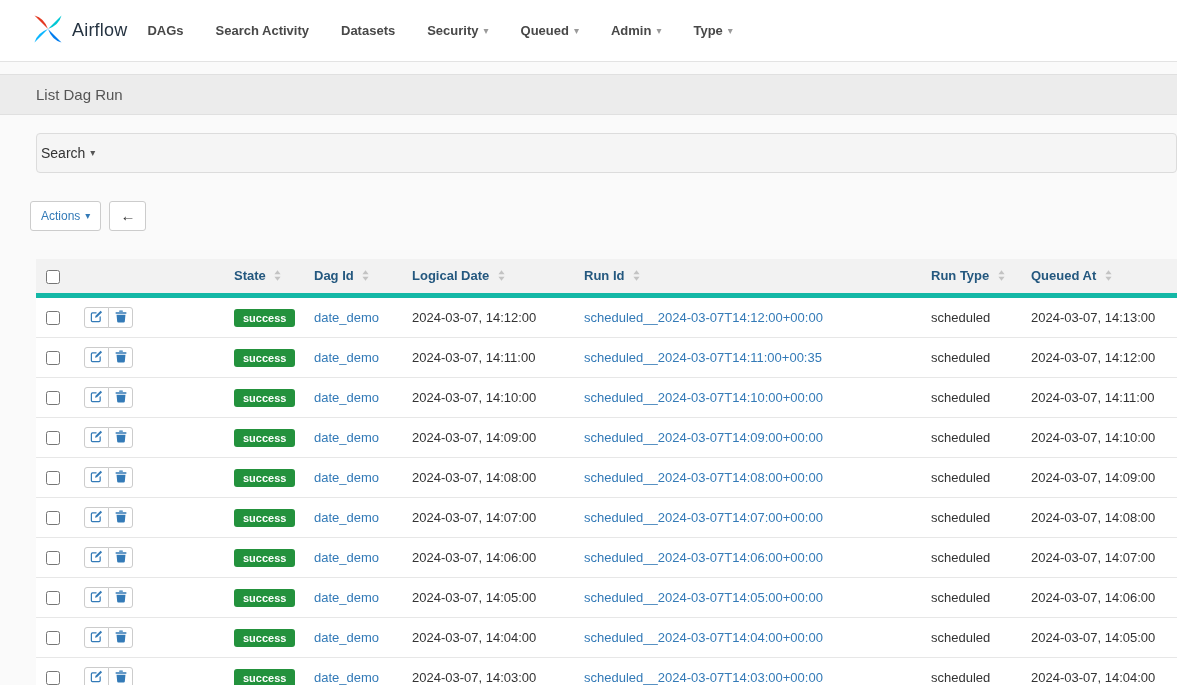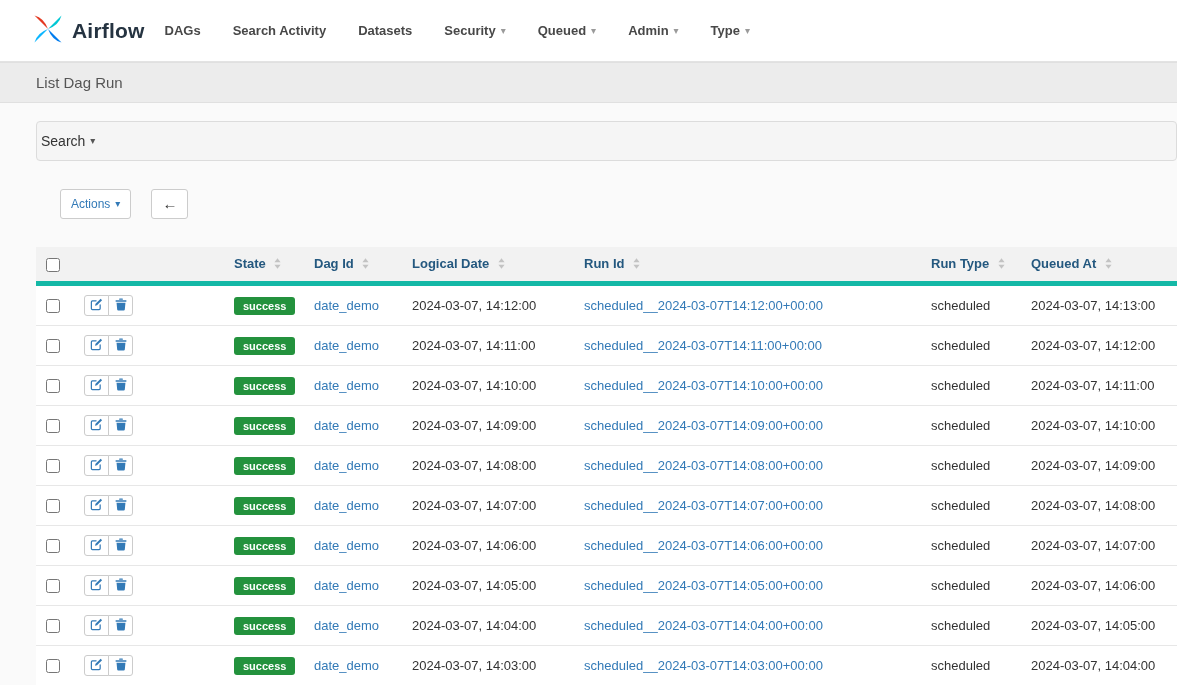--- a/index.html
+++ b/index.html
@@ -9,33 +9,33 @@
   }
   *{box-sizing:border-box;margin:0;padding:0}
   html,body{width:1177px;height:685px;overflow:hidden}
   body{
     background:#fafafa;color:#333;
     font-family:"Liberation Sans","DejaVu Sans",sans-serif;font-size:13px;
   }
   
   .navbar{display:flex;align-items:center;height:62px;background:#fff;border-bottom:1px solid #e3e3e3;padding:0 30px}
   .brand{display:flex;align-items:center;gap:6px}
-  .brand-text{font-size:21px;font-weight:700;color:var(--brand-text);letter-spacing:.2px}
+  .brand-text{font-size:18px;font-weight:400;color:var(--brand-text);letter-spacing:.2px}
   .nav-menu{display:flex;list-style:none;align-items:center;gap:32px;margin-left:20px}
   .nav-item{display:flex;align-items:center;gap:5px;font-size:13px;font-weight:700;color:var(--nav-text);cursor:pointer;white-space:nowrap}
   .caret{color:#9a9a9a;font-size:10px;line-height:1}
   
-  .page-band{background:#ececec;border-top:1px solid #e0e0e0;border-bottom:1px solid #e0e0e0;padding:11px 36px}
+  .page-band{margin-top:12px;background:#ececec;border-top:1px solid #e0e0e0;border-bottom:1px solid #e0e0e0;padding:11px 36px}
   .page-band h1{font-size:15px;font-weight:400;color:#555}
   
   .search-panel{margin:18px 0 14px 36px;width:calc(100% - 36px);background:#f5f5f5;border:1px solid #dcdcdc;border-radius:4px;padding:11px 4px;display:flex;align-items:center;gap:5px;cursor:pointer}
   .search-panel .label{font-size:14px;color:#333}
   .search-panel .caret{color:#555}
   
-  .toolbar{margin:28px 0 0 60px;display:flex;align-items:center;gap:20px}
+  .toolbar{margin:28px 0 0 30px;display:flex;align-items:center;gap:8px}
   .btn{background:#fff;border:1px solid #ccc;border-radius:3px;cursor:pointer;font-family:inherit}
   .btn-actions{padding:7px 10px;font-size:12px;color:var(--link);display:inline-flex;align-items:center;gap:5px}
   .btn-actions .caret{color:var(--link)}
   .btn-back{padding:4px 10px;font-size:15px;color:#333;line-height:1.3}
   
   .table-wrap{margin-top:28px}
   table{table-layout:fixed;border-collapse:collapse;width:calc(100% - 36px);margin-left:36px;background:#fff}
   th,td{text-align:left;white-space:nowrap;overflow:hidden;vertical-align:middle}
   thead th{background:#f2f2f2;border-bottom:5px solid #14b8a6;padding:9px 8px;font-size:13px;font-weight:700;color:var(--header-text);cursor:pointer}
   tbody td{background:#fff;border-bottom:1px solid #e7e7e7;padding:9px 8px;font-size:13px;color:#333}
@@ -213,21 +213,21 @@
                     <rect x="0.5" y="2.6" width="13" height="1.6" rx="0.8" fill="currentColor"></rect>
                     <rect x="4.8" y="0.6" width="4.4" height="1.4" rx="0.6" fill="currentColor"></rect>
                     <path d="M1.8 5.4 h10.4 l-0.75 7.8 a1.3 1.3 0 0 1 -1.3 1.2 H3.85 a1.3 1.3 0 0 1 -1.3 -1.2 Z" fill="currentColor"></path>
                   </svg></span>
               </a>
       </div>
     </td>
     <td><span class="badge">success</span></td>
     <td><a class="link">date_demo</a></td>
     <td>2024-03-07, 14:11:00</td>
-    <td><a class="link">scheduled__2024-03-07T14:11:00+00:00</a></td>
+    <td><a class="link">scheduled__2024-03-07T14:11:00+00:35</a></td>
     <td>scheduled</td>
     <td>2024-03-07, 14:12:00</td>
   </tr>
         <tr>
     <td><input type="checkbox" style=""></td>
     <td>
       <div class="btn-group">
         <a class="ibtn">
                 <span><svg width="13" height="13" viewBox="0 0 16 16">
                     <path d="M12.5 8.5 V13 a1.3 1.3 0 0 1 -1.3 1.3 H3 A1.3 1.3 0 0 1 1.7 13 V4.8 A1.3 1.3 0 0 1 3 3.5 h4.5" fill="none" stroke="currentColor" stroke-width="1.5" stroke-linecap="round"></path>

